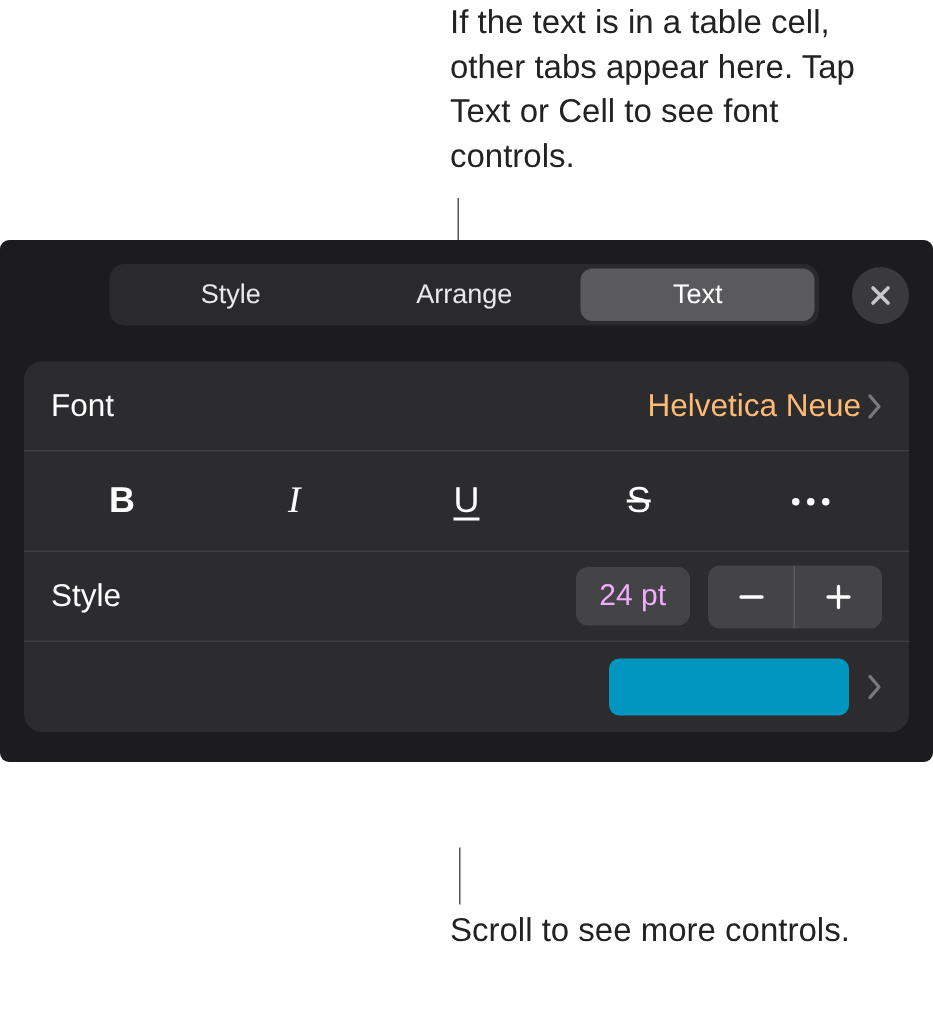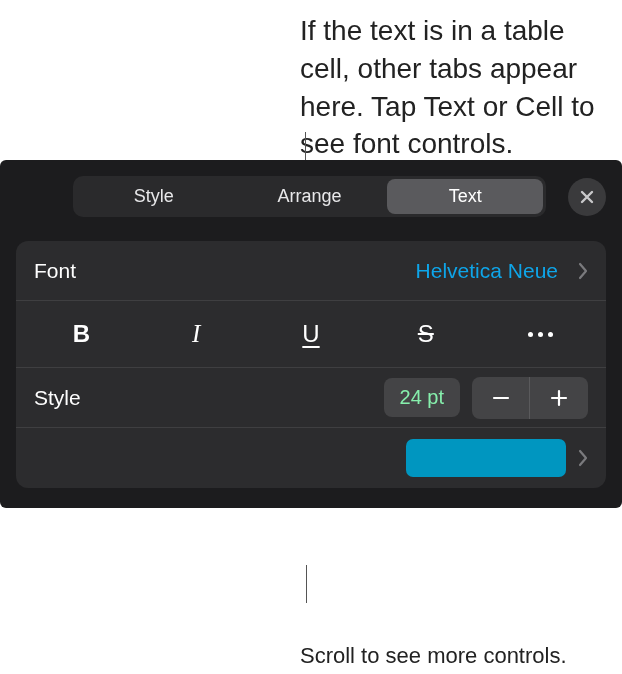--- a/index.html
+++ b/index.html
@@ -6,38 +6,38 @@
     body {
       width: 622px;
       height: 674px;
       font-family: -apple-system, "Helvetica Neue", Arial, sans-serif;
       background: #fff;
       position: relative;
     }
     .callout-top {
       position: absolute;
       left: 300px;
-      top: 12px;
+      top: 0;
       width: 300px;
-      font-size: 28px;
+      font-size: 22px;
       line-height: 1.35;
       color: #222;
     }
     .callout-line-top {
       position: absolute;
       left: 305px;
       top: 132px;
       width: 1px;
       height: 47px;
       background: #555;
     }
     .callout-bottom {
       position: absolute;
       left: 300px;
-      top: 641px;
+      top: 605px;
       width: 280px;
       font-size: 22px;
       line-height: 1.35;
       color: #222;
     }
     .callout-line-bottom {
       position: absolute;
       left: 306px;
       top: 565px;
       width: 1px;
@@ -108,22 +108,22 @@
       min-height: 60px;
     }
     .row:last-child { border-bottom: none; }
     .row-label {
       font-size: 21px;
       color: #fefefe;
     }
     .row-value {
       margin-left: auto;
       font-size: 21px;
-      color: #0ea5e9;
-      margin-right: 20px;
+      color: #fdba74;
+      margin-right: 4px;
     }
     .chevron {
       color: #7a7a7d;
       display: flex;
     }
     .chevron svg { width: 10px; height: 18px; }
 
     .style-row {
       display: flex;
       padding: 10px 8px;
@@ -144,21 +144,21 @@
     .style-btn.italic { font-style: italic; font-family: Georgia, serif; font-size: 25px; }
     .dots { display: flex; gap: 5px; }
     .dots span { width: 5px; height: 5px; border-radius: 50%; background: #fff; }
 
     .size-row .row-label { }
     .size-value {
       background: #444446;
       border-radius: 8px;
       padding: 8px 16px;
       font-size: 20px;
-      color: #86efac;
+      color: #f0abfc;
       margin-left: auto;
       margin-right: 12px;
     }
     .stepper {
       display: flex;
       background: #444446;
       border-radius: 8px;
       overflow: hidden;
     }
     .stepper-btn {

